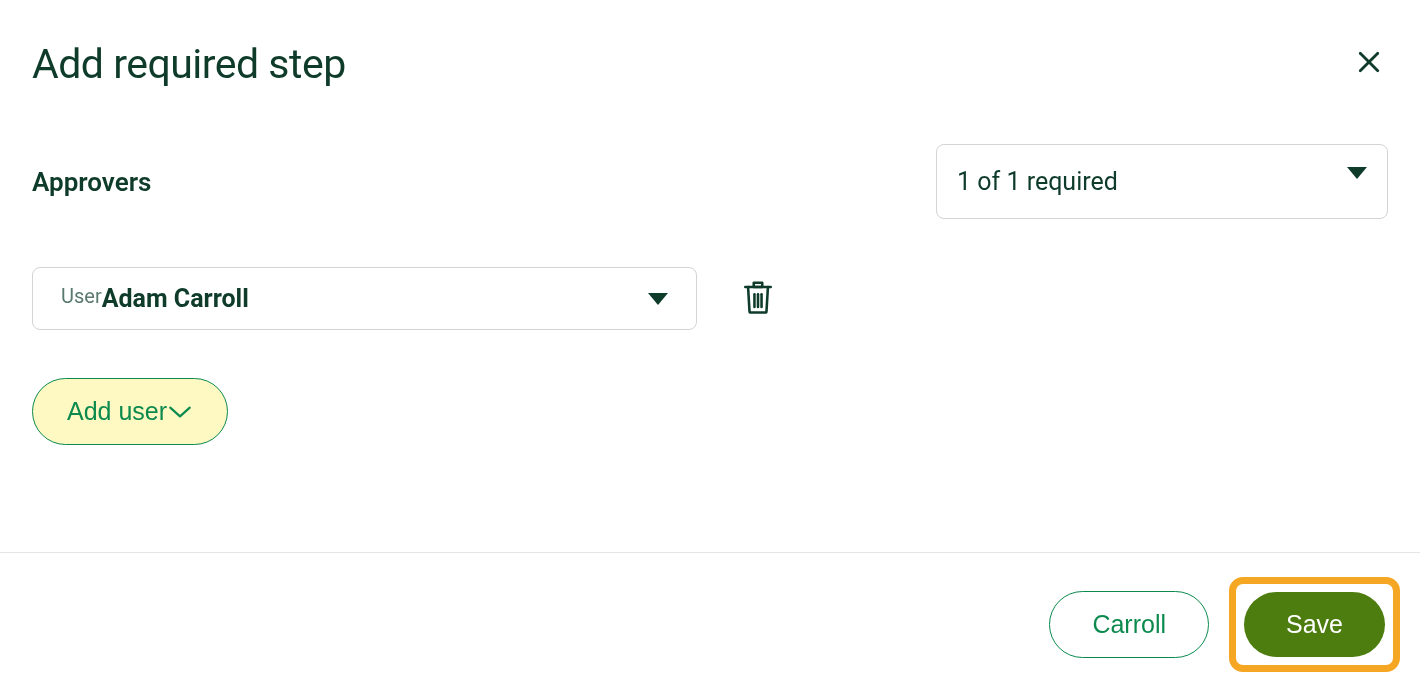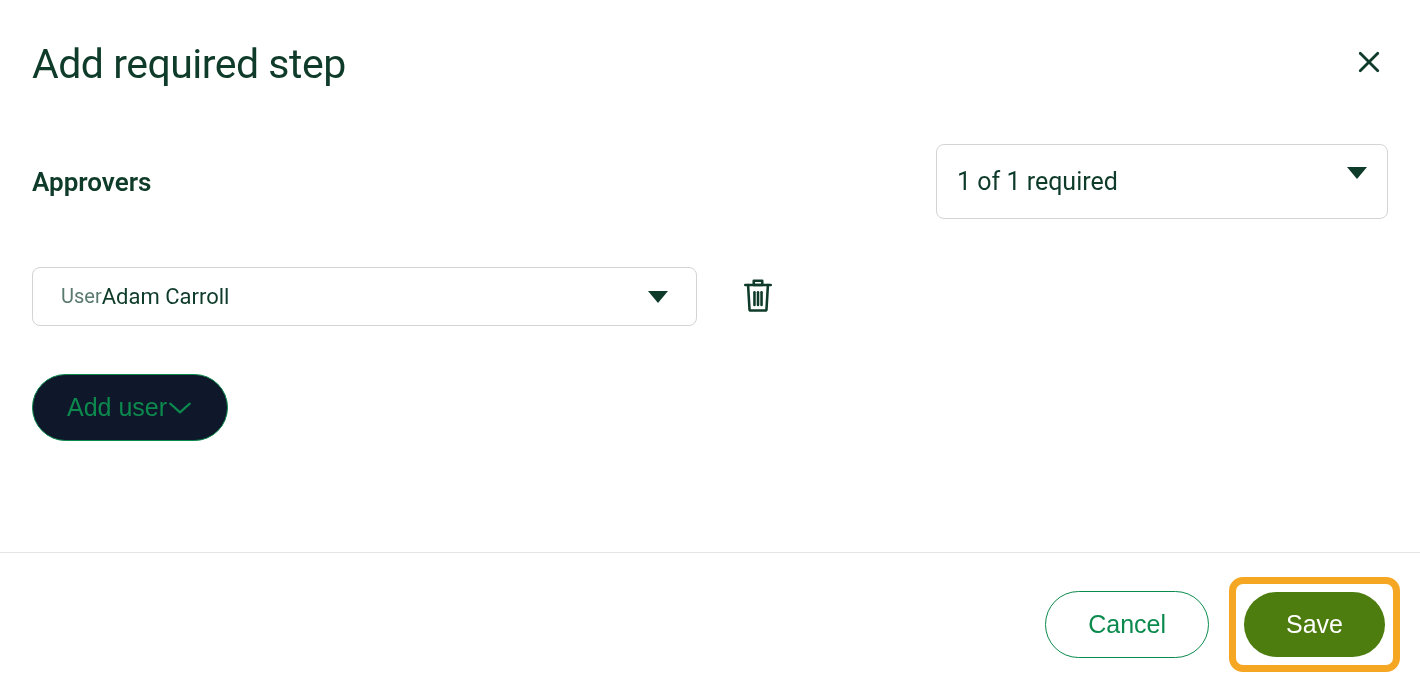--- a/index.html
+++ b/index.html
@@ -82,30 +82,31 @@
     }
     .user-select-text {
       display: flex;
       flex-direction: row;
     }
     .user-label {
       font-size: 20px;
       color: #5a7a6e;
     }
     .user-value {
-      font-size: 22px;
-      color: #0e3b2a;
+      font-size: 25px;
+      color: #0e3b2a;
+      font-weight: bold;
     }
     .trash-icon {
       cursor: pointer;
       color: #0e3b2a;
     }
     .add-user-button {
       border: 1.5px solid #0c8a4e;
-      background: #0f172a;
+      background: #fef9c3;
       color: #0c8a4e;
       border-radius: 999px;
       padding: 18px 34px;
       font-size: 25px;
       display: inline-flex;
       align-items: center;
       cursor: pointer;
       font-weight: 400;
     }
     .chevron-down {
@@ -194,20 +195,20 @@
   <button class="add-user-button">
     <span>Add user</span>
     <svg class="chevron-down" width="26" height="16" viewBox="0 0 24 14" fill="none" stroke-width="2" stroke-linecap="round" stroke-linejoin="round">
       <polyline points="3,3 12,11 21,3"></polyline>
     </svg>
   </button>
 </div>
 
 <div class="footer">
   <button class="cancel-button">
-    <span>Cancel</span>
+    <span>Carroll</span>
   </button>
   <div class="save-highlight">
     <button class="save-button">
       <span>Save</span>
     </button>
   </div>
 </div>
 
 </body></html>

